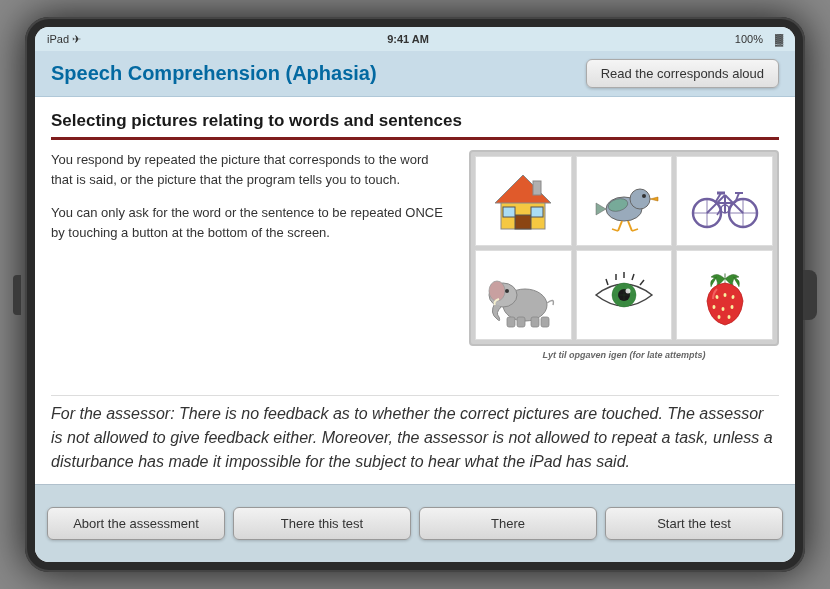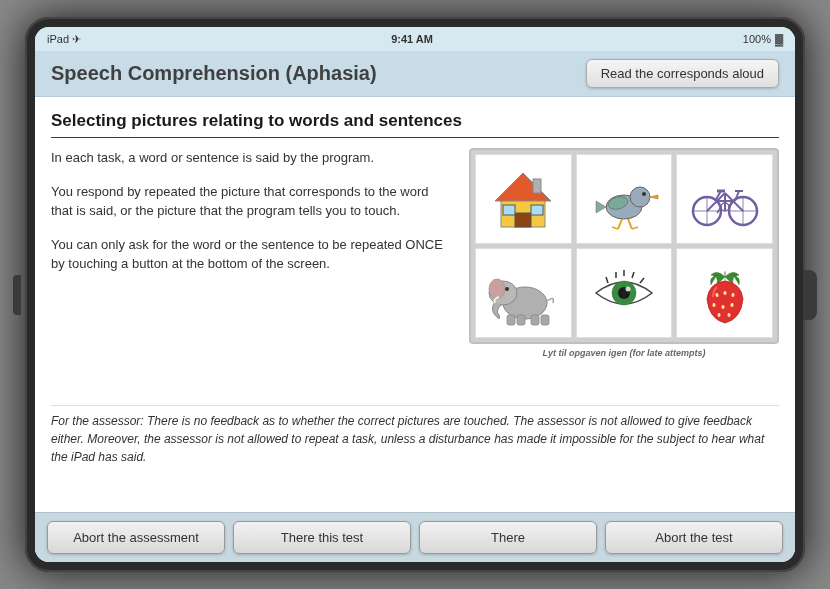--- a/index.html
+++ b/index.html
@@ -65,37 +65,37 @@
       display: flex;
       justify-content: space-between;
       align-items: center;
       padding: 0 12px;
       font-size: 11px;
       color: #333;
       flex-shrink: 0;
     }
     .status-left { display: flex; align-items: center; gap: 6px; }
     .status-center { font-weight: 600; }
-    .status-right { display: flex; align-items: center; gap: 4px; }
+    .status-right { display: flex; align-items: center; gap: 12px; }
 
     
     .header {
       background: #c8dce8;
       padding: 8px 16px;
       display: flex;
       justify-content: space-between;
       align-items: center;
       flex-shrink: 0;
       border-bottom: 1px solid #b0c8d8;
     }
 
     .header-title {
       font-size: 20px;
       font-weight: bold;
-      color: #404040;
+      color: #0369a1;
     }
 
     .read-aloud-btn {
       background: linear-gradient(to bottom, #f5f5f5, #e0e0e0);
       border: 1px solid #aaa;
       border-radius: 6px;
       padding: 6px 14px;
       font-size: 13px;
       color: #333;
       cursor: pointer;
@@ -110,21 +110,21 @@
       overflow: hidden;
       display: flex;
       flex-direction: column;
     }
 
     .section-title {
       font-size: 17px;
       font-weight: bold;
       color: #1a1a1a;
       margin-bottom: 10px;
-      border-bottom: 1px solid #7f1d1d;
+      border-bottom: 3px solid #7f1d1d;
       padding-bottom: 6px;
     }
 
     .main-content {
       display: flex;
       gap: 16px;
       flex: 1;
     }
 
     .instructions {
@@ -169,38 +169,37 @@
     .grid-caption {
       text-align: center;
       font-size: 9px;
       color: #666;
       margin-top: 4px;
       font-style: italic;
     }
 
     .italic-note {
       font-style: italic;
-      font-size: 12px;
+      font-size: 16px;
       color: #333;
       line-height: 1.5;
       margin-top: 4px;
       padding-top: 6px;
       border-top: 1px solid #ddd;
     }
 
     
     .toolbar {
       background: #c8d8e0;
-      padding: 8px 12px;
+      padding: 22px 12px;
       display: flex;
       gap: 8px;
       justify-content: space-between;
       flex-shrink: 0;
       border-top: 1px solid #b0c0cc;
-      margin-top: 36px;
     }
 
     .toolbar-btn {
       background: linear-gradient(to bottom, #f2f2f2, #d8d8d8);
       border: 1px solid #999;
       border-radius: 6px;
       padding: 8px 16px;
       font-size: 13px;
       color: #333;
       cursor: pointer;
@@ -230,21 +229,20 @@
       <div class="header-title">Speech Comprehension (Aphasia)</div>
       <button class="read-aloud-btn">Read the corresponds aloud</button>
     </div>
 
     <div class="content">
       <div class="section-title">Selecting pictures relating to words and sentences</div>
 
       <div class="main-content">
 
         <div class="instructions">
-          <p>In each task, a word or sentence is said by the program.</p>
           <p>You respond by repeated the picture that corresponds to the word that is said, or the picture that the program tells you to touch.</p>
           <p>You can only ask for the word or the sentence to be repeated ONCE by touching a button at the bottom of the screen.</p>
         </div>
 
         <div class="image-grid-container">
           <div class="image-grid">
 
             <div class="grid-cell">
               <svg width="72" height="72" viewBox="0 0 72 72">
 
@@ -388,17 +386,17 @@
         </div>
       </div>
 
       <div class="italic-note">For the assessor: There is no feedback as to whether the correct pictures are touched. The assessor is not allowed to give feedback either. Moreover, the assessor is not allowed to repeat a task, unless a disturbance has made it impossible for the subject to hear what the iPad has said.</div>
     </div>
 
     <div class="toolbar">
       <button class="toolbar-btn">Abort the assessment</button>
       <button class="toolbar-btn">There this test</button>
       <button class="toolbar-btn">There</button>
-      <button class="toolbar-btn">Abort the test</button>
+      <button class="toolbar-btn">Start the test</button>
     </div>
 
   </div>
 </div>
 
 </body></html>

